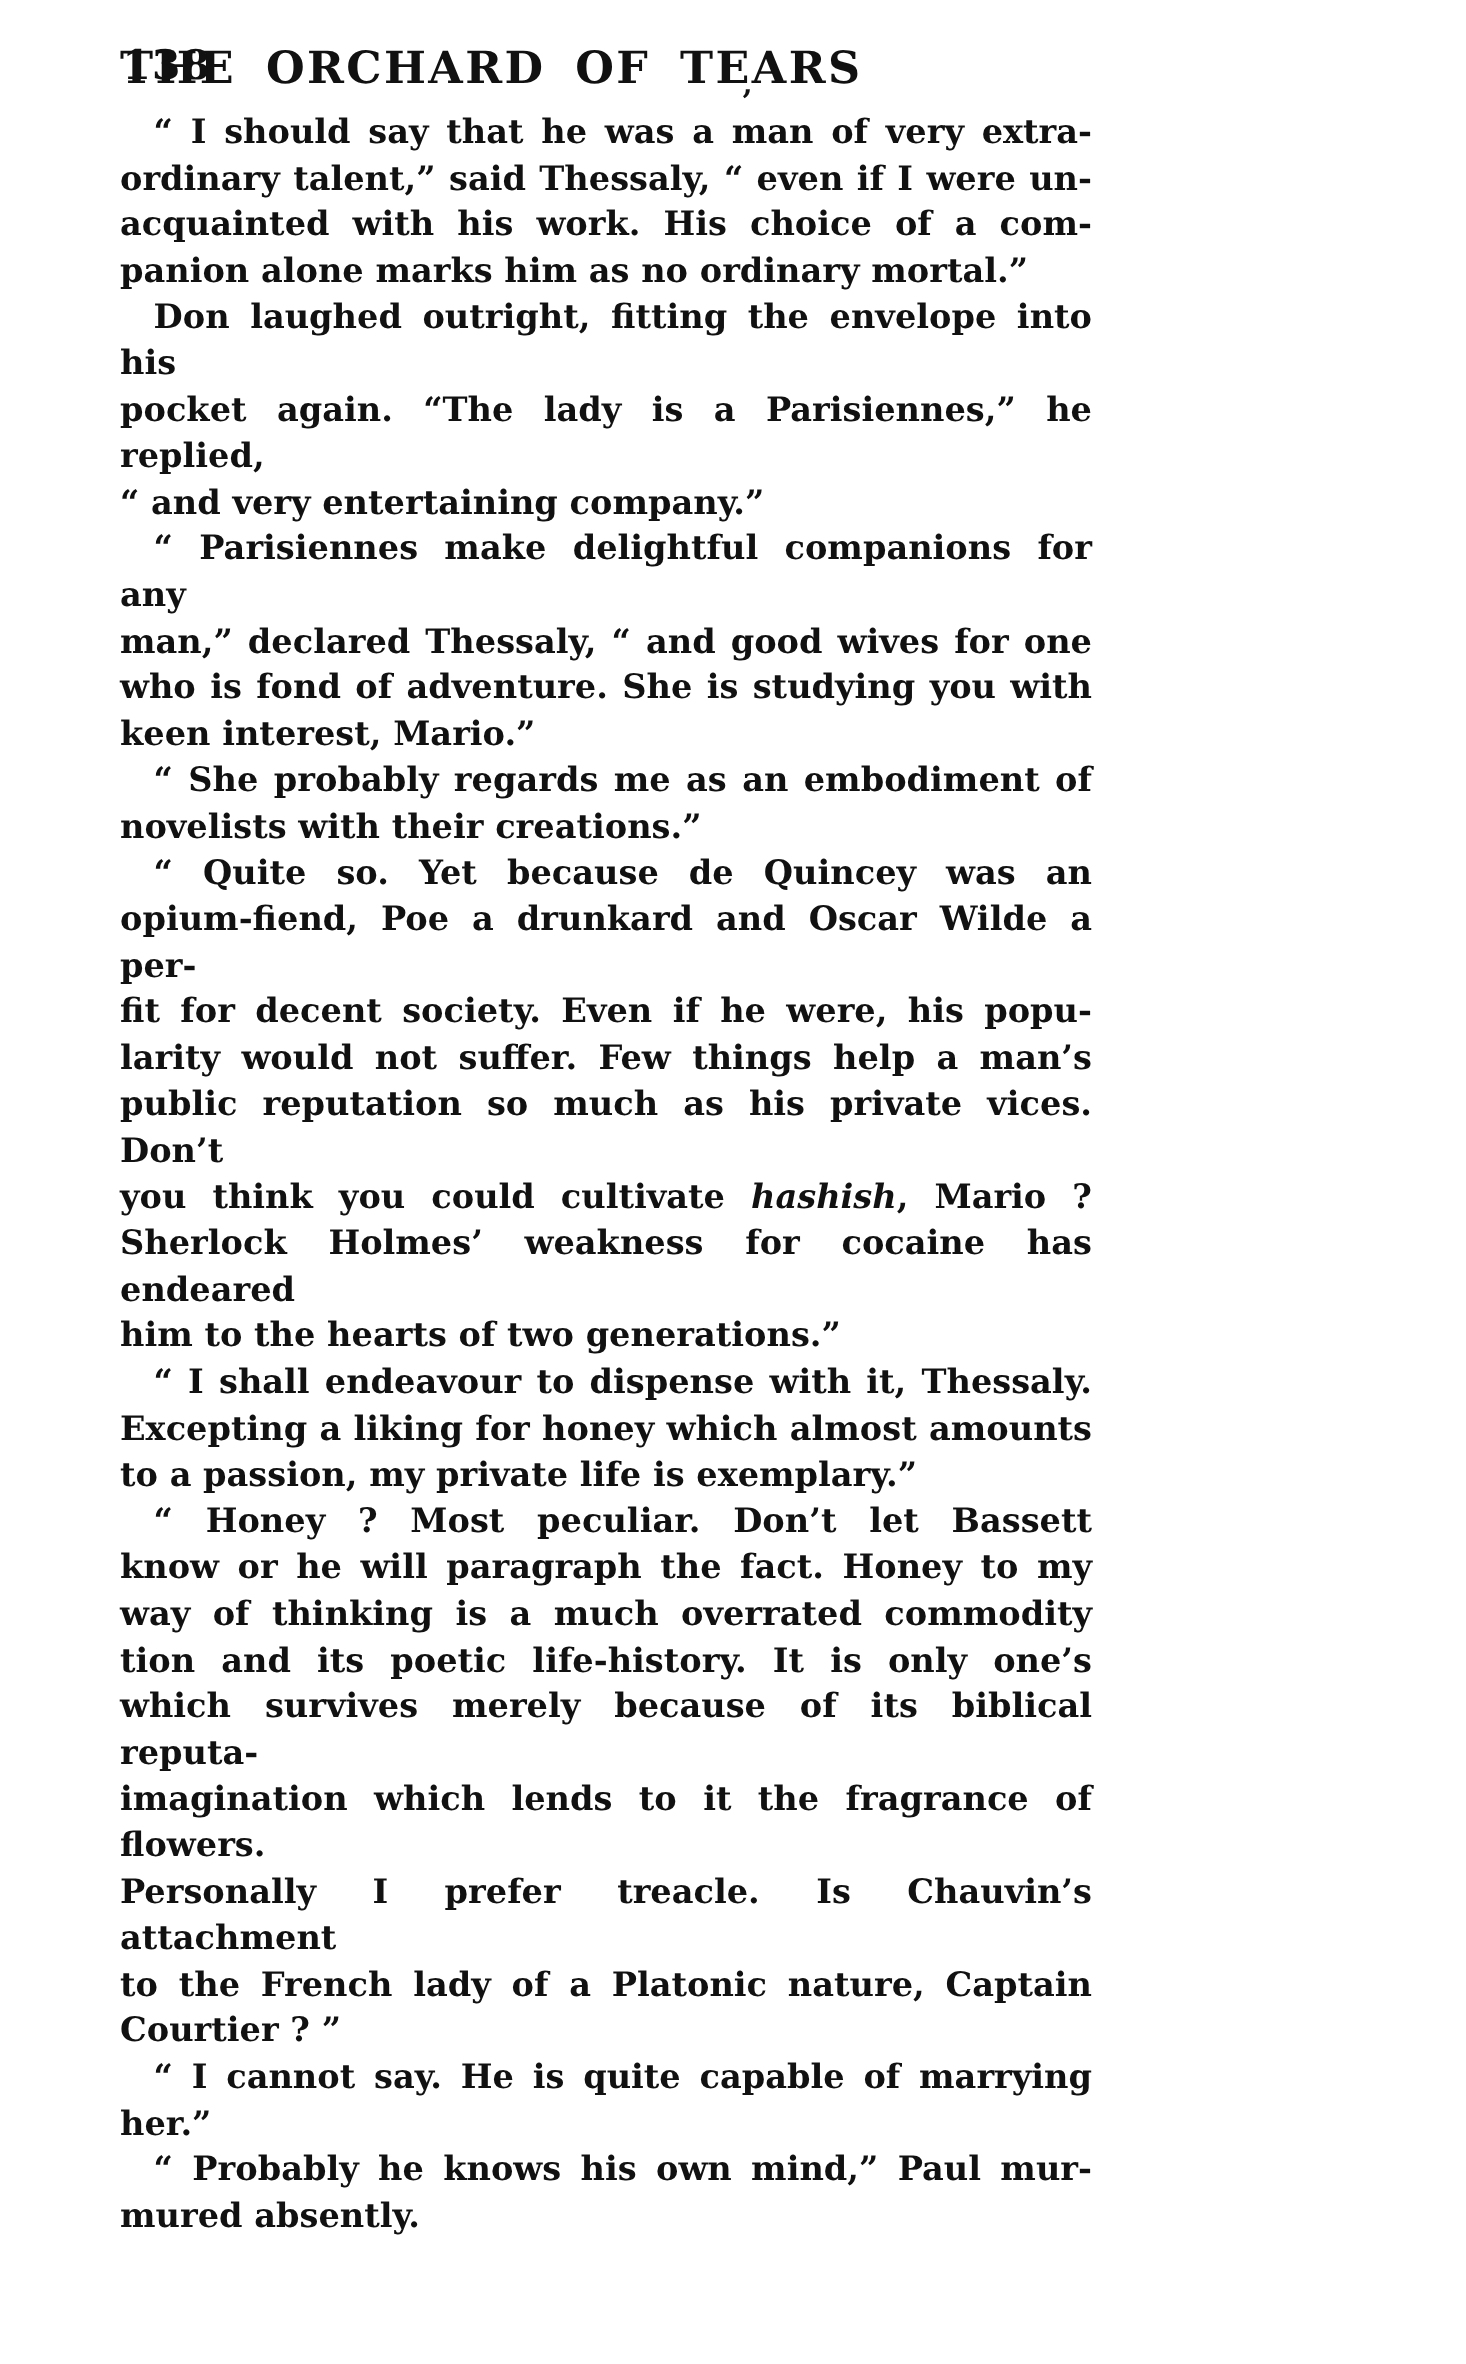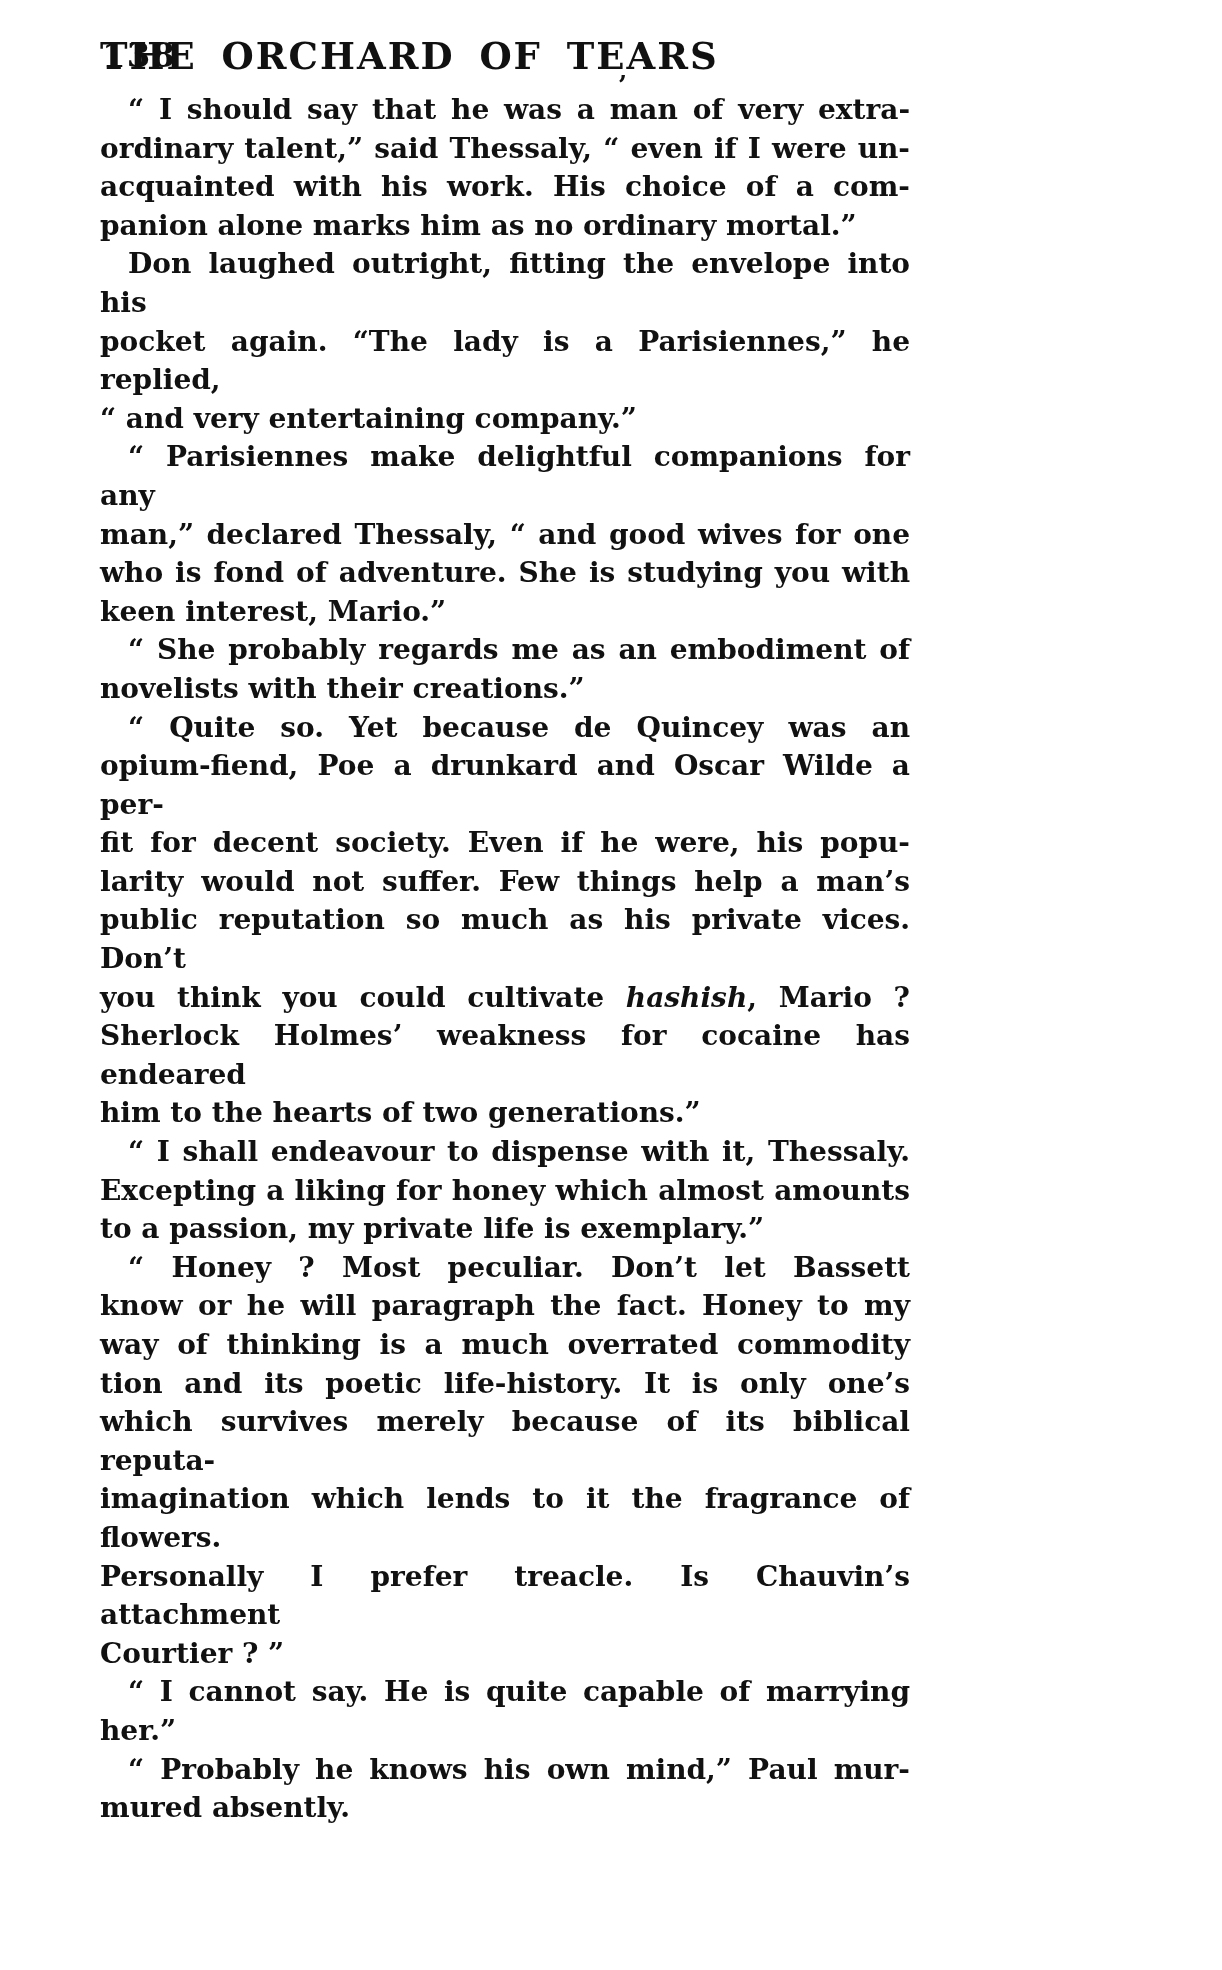--- a/index.html
+++ b/index.html
@@ -123,20 +123,21 @@
           <div class="line last">to a passion, my private life is exemplary.”</div>
         </div>
         <div class="paragraph">
           <div class="line first">“ Honey ?  Most peculiar.  Don’t let Bassett</div>
           <div class="line">know or he will paragraph the fact.  Honey to my</div>
           <div class="line">way of thinking is a much overrated commodity</div>
           <div class="line">tion and its poetic life-history.  It is only one’s</div>
           <div class="line">which survives merely because of its biblical reputa-</div>
           <div class="line">imagination which lends to it the fragrance of flowers.</div>
           <div class="line">Personally I prefer treacle.  Is Chauvin’s attachment</div>
+          <div class="line">to the French lady of a Platonic nature, Captain</div>
           <div class="line last">Courtier ? ”</div>
         </div>
         <div class="paragraph">
           <div class="line first">“ I cannot say.  He is quite capable of marrying</div>
           <div class="line last">her.”</div>
         </div>
         <div class="paragraph">
           <div class="line first">“ Probably he knows his own mind,” Paul mur-</div>
           <div class="line last">mured absently.</div>
         </div>

